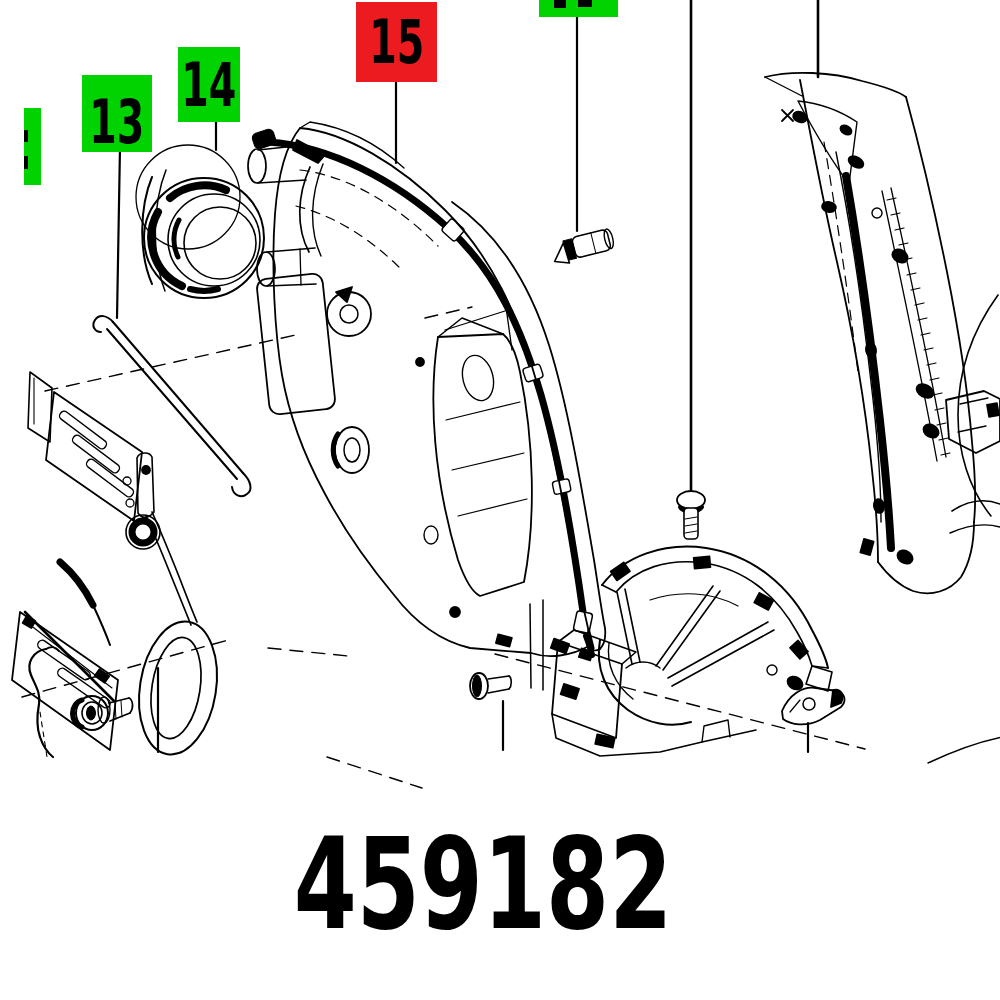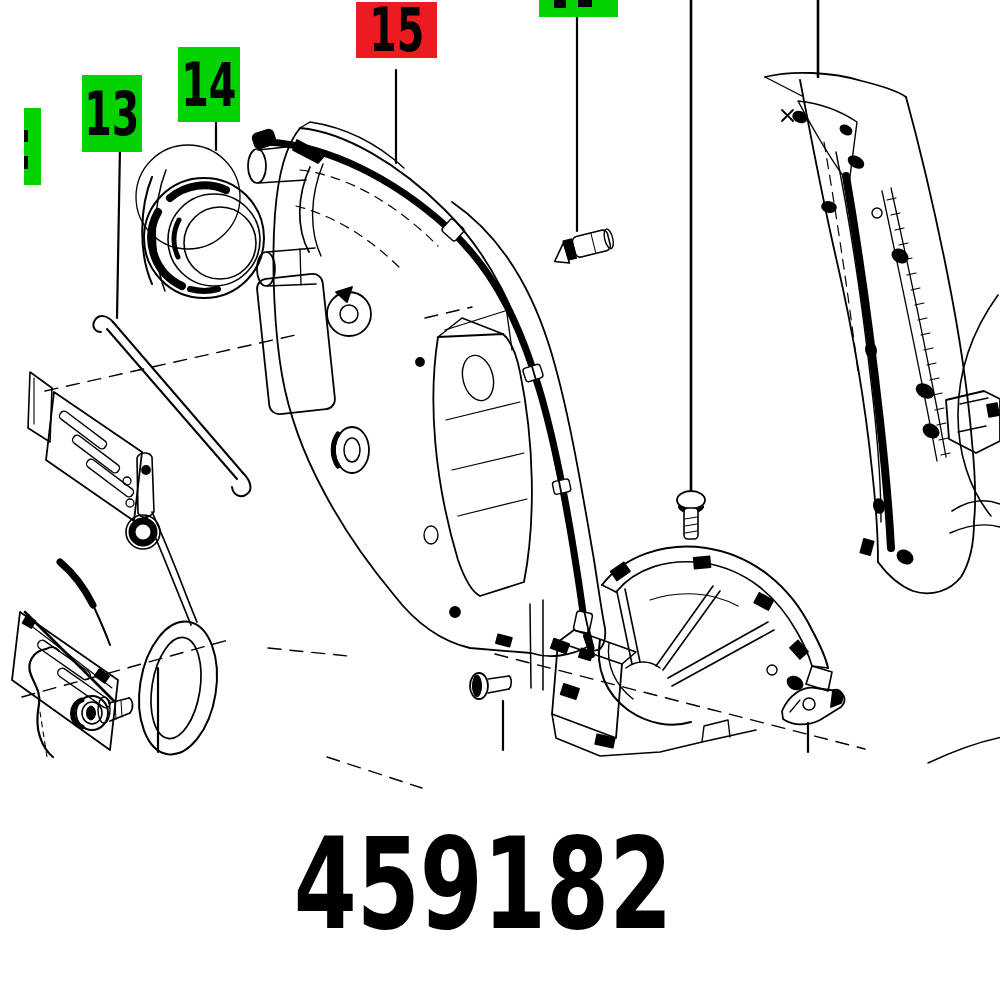--- a/index.html
+++ b/index.html
@@ -250,29 +250,29 @@
 
   </g>
 </svg>
 
 <div class="label-box box-green" style="left:24px;top:108px;width:17px;height:77px;">
   <span class="num"></span>
   <span class="frag" style="left:0;top:22px;width:4px;height:12px;"></span>
   <span class="frag" style="left:0;top:48px;width:4px;height:13px;"></span>
 </div>
 
-<div class="label-box box-green" style="left:82px;top:75px;width:60px;height:77px;">
+<div class="label-box box-green" style="left:82px;top:75px;width:70px;height:77px;align-items:flex-end;">
   <span class="num">13</span>
 </div>
 
 <div class="label-box box-green" style="left:178px;top:47px;width:62px;height:75px;">
   <span class="num">14</span>
 </div>
 
-<div class="label-box box-red" style="left:356px;top:2px;width:81px;height:56px;">
+<div class="label-box box-red" style="left:356px;top:2px;width:81px;height:80px;">
   <span class="num">15</span>
 </div>
 
 <div class="label-box box-green" style="left:539px;top:0;width:79px;height:17px;">
   <span class="num"></span>
   <span class="frag" style="left:15px;top:0;width:12px;height:8px;"></span>
   <span class="frag" style="left:39px;top:0;width:14px;height:7px;"></span>
 </div>
 
 <div class="part-number">459182</div>

